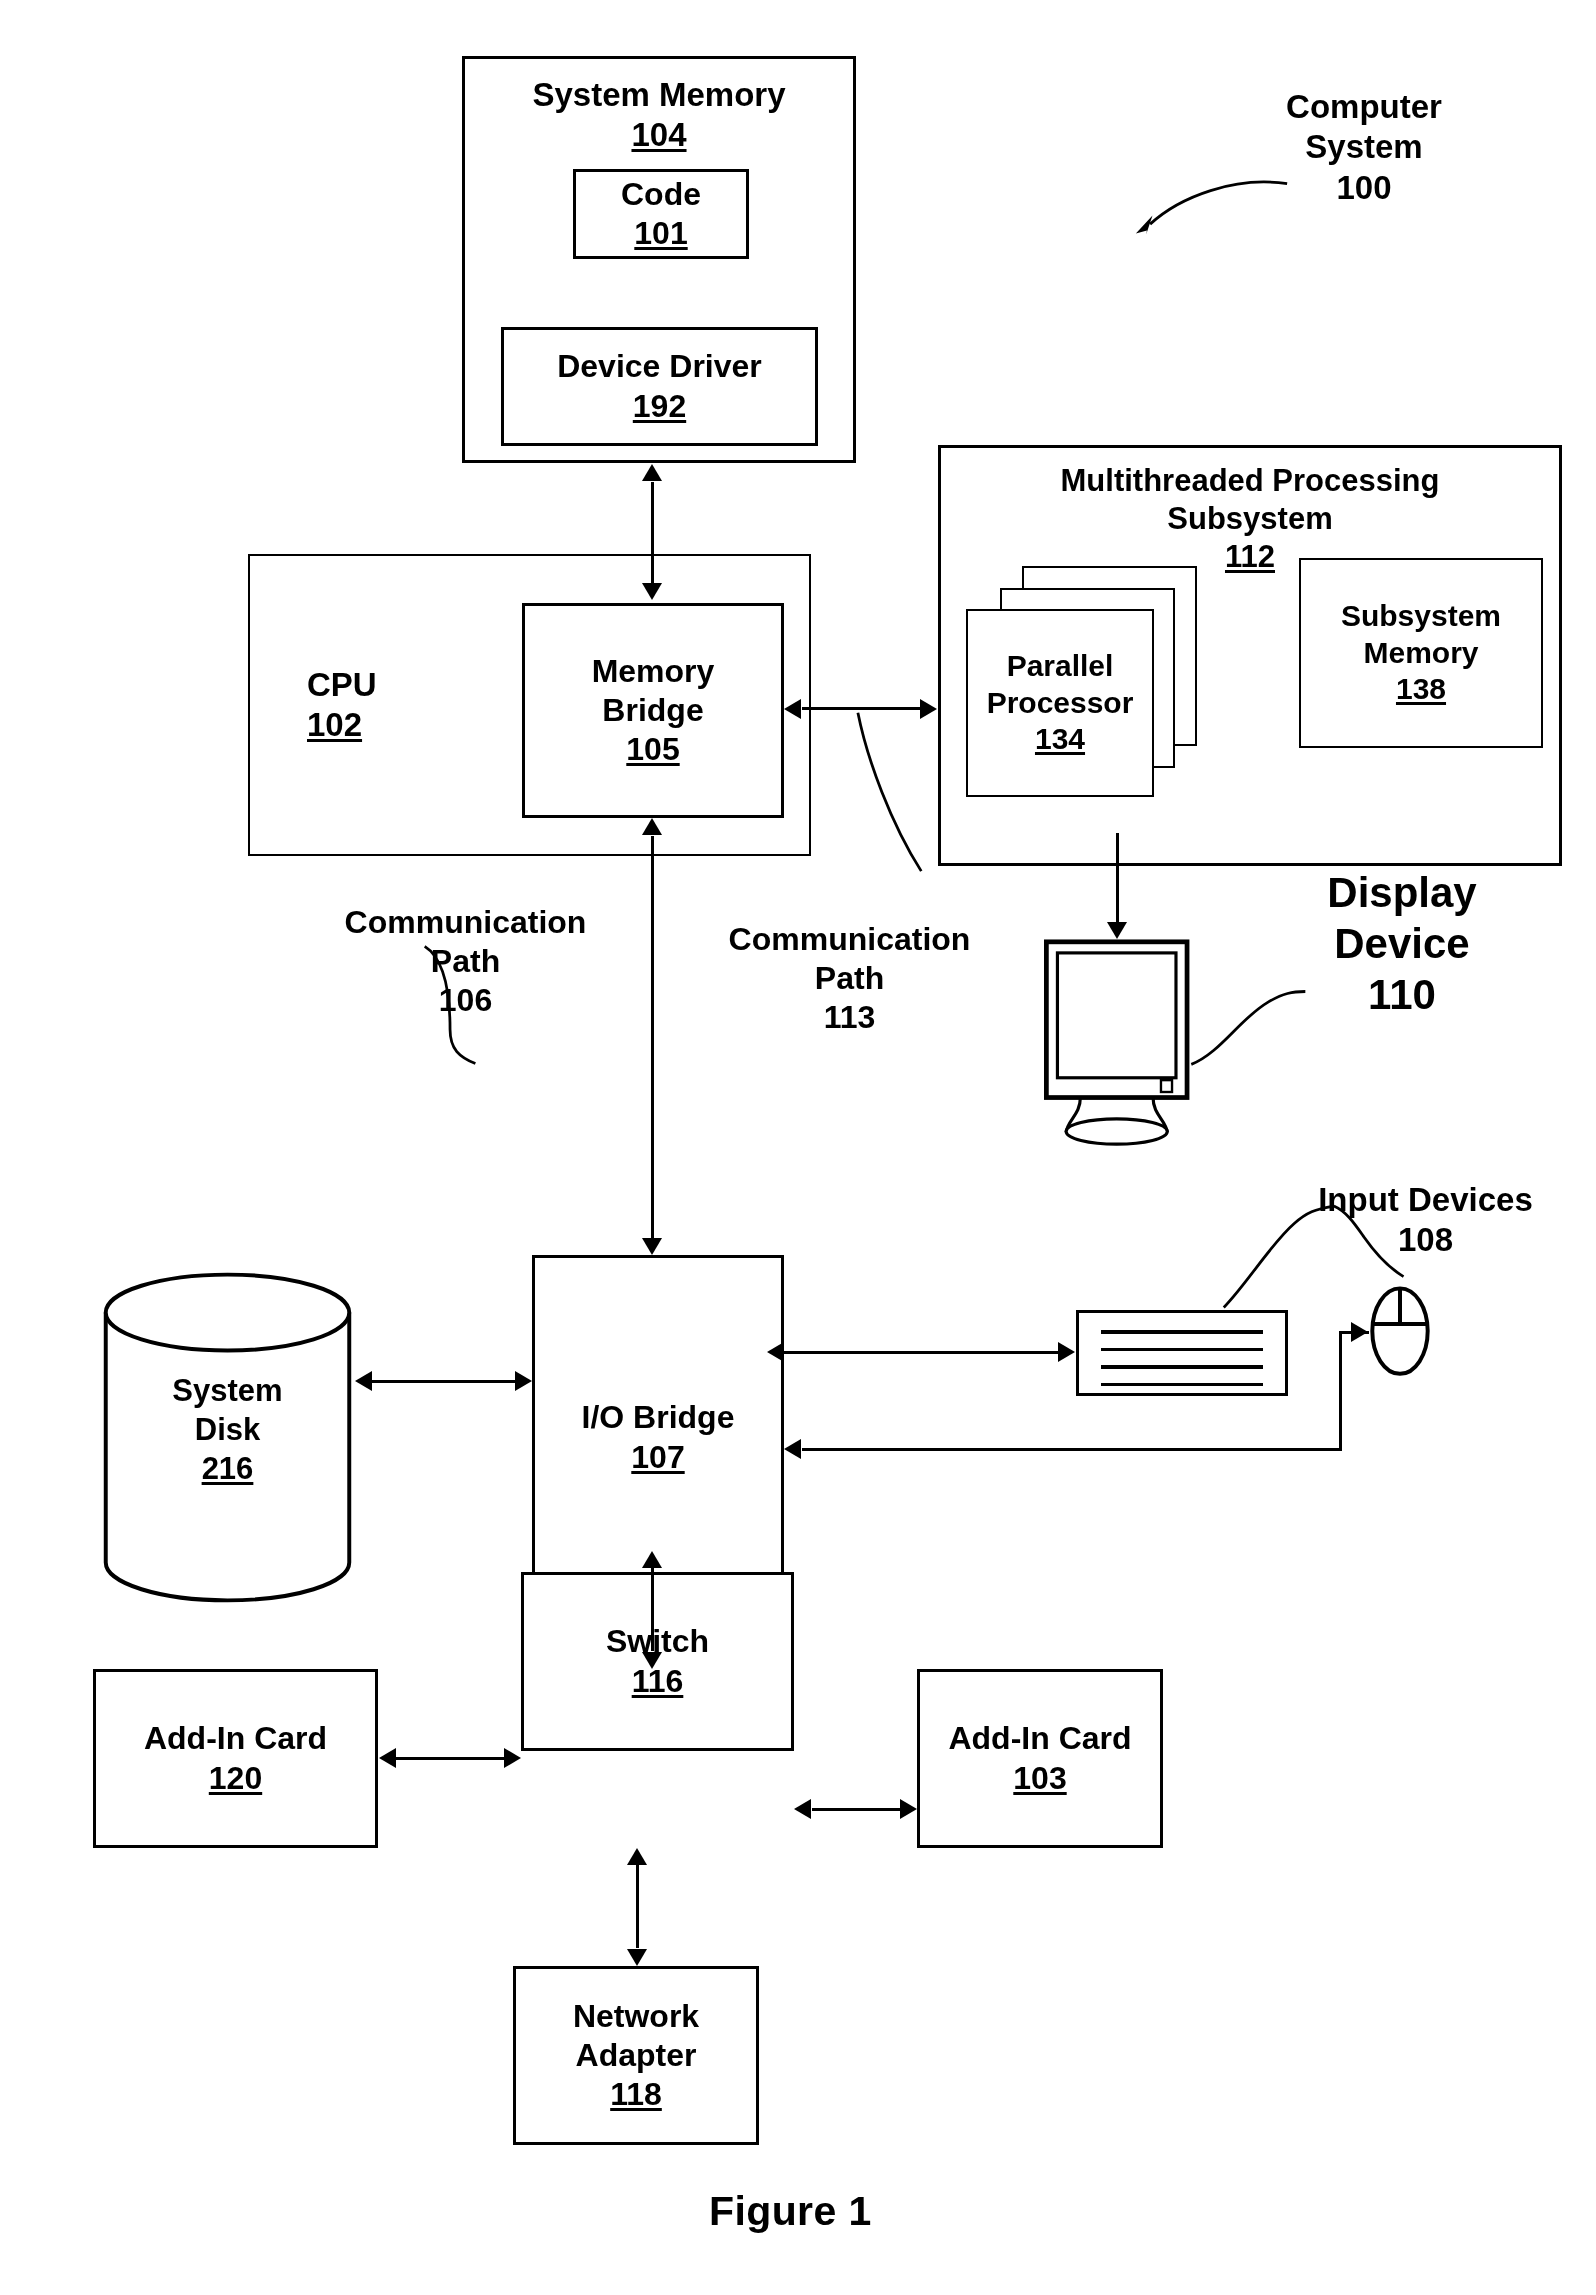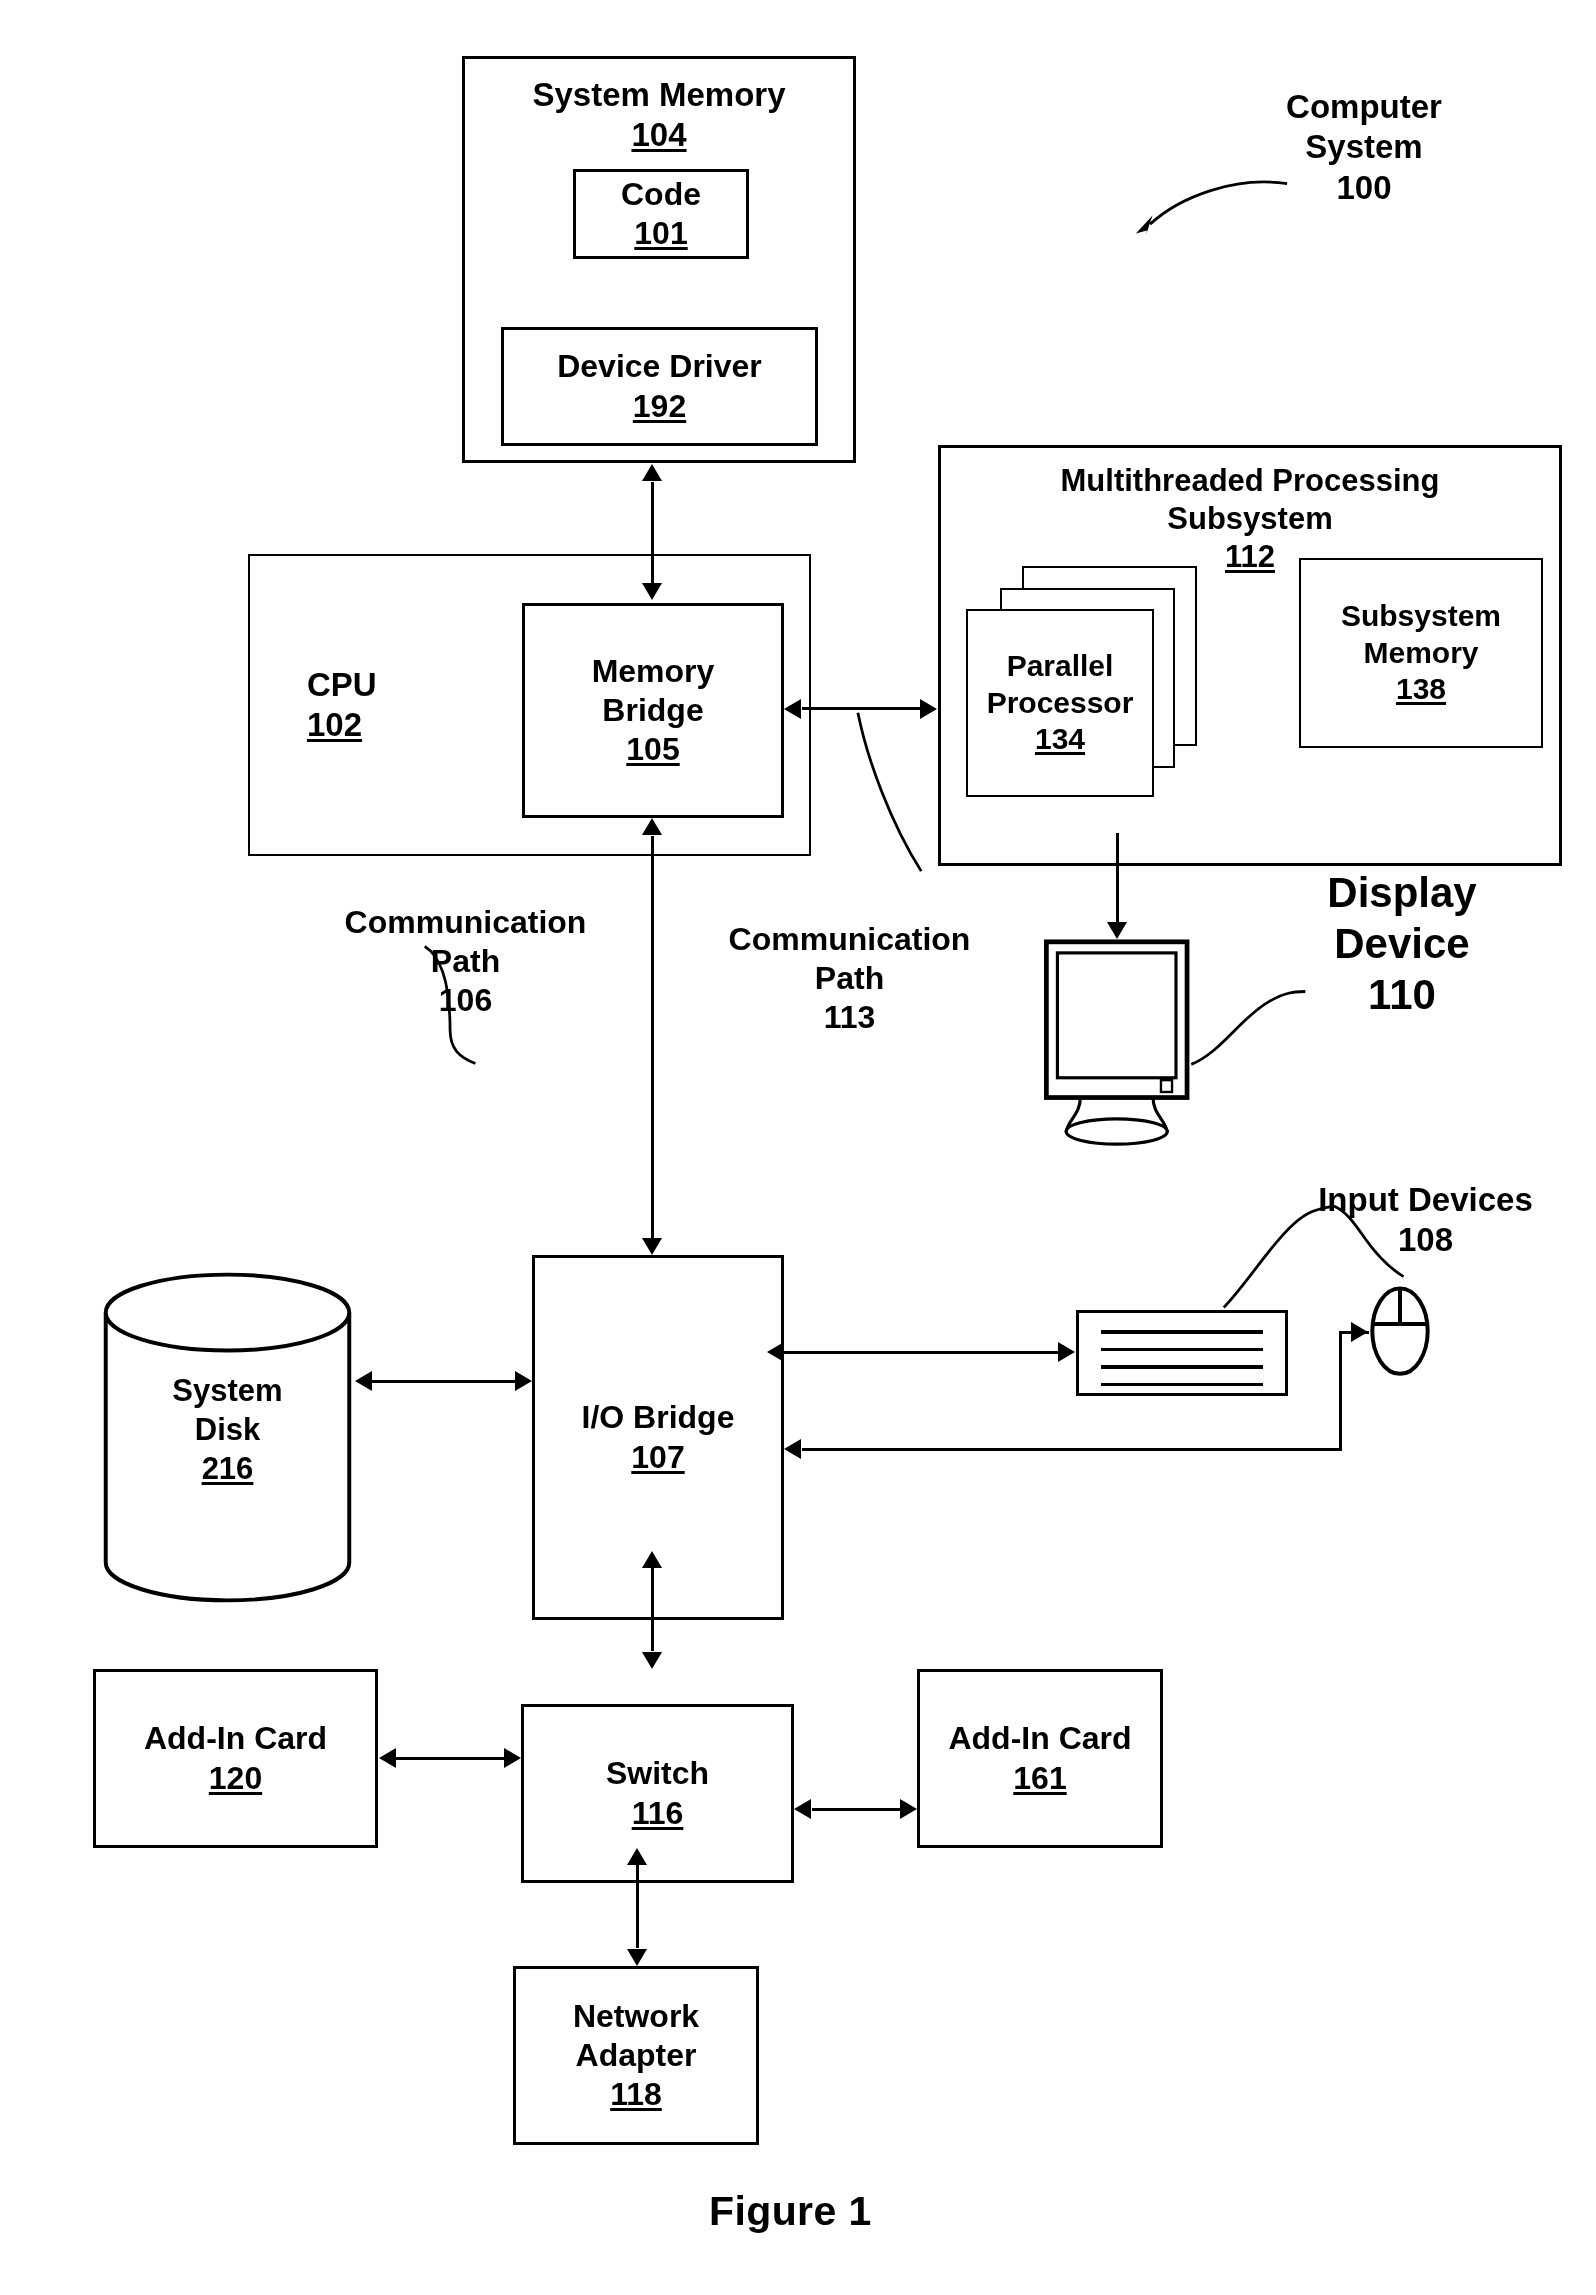--- a/index.html
+++ b/index.html
@@ -241,28 +241,28 @@
       <line x1="4" y1="48" x2="74" y2="48" stroke="#000" stroke-width="5"></line>
       <line x1="39" y1="4" x2="39" y2="48" stroke="#000" stroke-width="5"></line>
     </svg>
   </div>
 
   <div class="box" id="add-in-card-120" style="left:93px; top:1669px; width:285px; height:179px; font-size:32px;">
     <span class="lbl">Add-In Card</span>
     <span class="ref">120</span>
   </div>
 
-  <div class="box" id="switch-box" style="left:521px; top:1704px; width:273px; height:179px; font-size:32px;">
+  <div class="box" id="switch-box" style="left:521px; top:1572px; width:273px; height:179px; font-size:32px;">
     <span class="lbl">Switch</span>
     <span class="ref">116</span>
   </div>
 
   <div class="box" id="add-in-card-121" style="left:917px; top:1669px; width:246px; height:179px; font-size:32px;">
     <span class="lbl">Add-In Card</span>
-    <span class="ref">161</span>
+    <span class="ref">103</span>
   </div>
 
   <div class="box" id="network-adapter-box" style="left:513px; top:1966px; width:246px; height:179px; font-size:32px;">
     <span class="lbl">Network</span>
     <span class="lbl">Adapter</span>
     <span class="ref">118</span>
   </div>
 
   <div class="vline" style="left:651px; top:482px; height:101px;"></div>
   <div class="arrow up" style="left:642px; top:464px;"></div>

